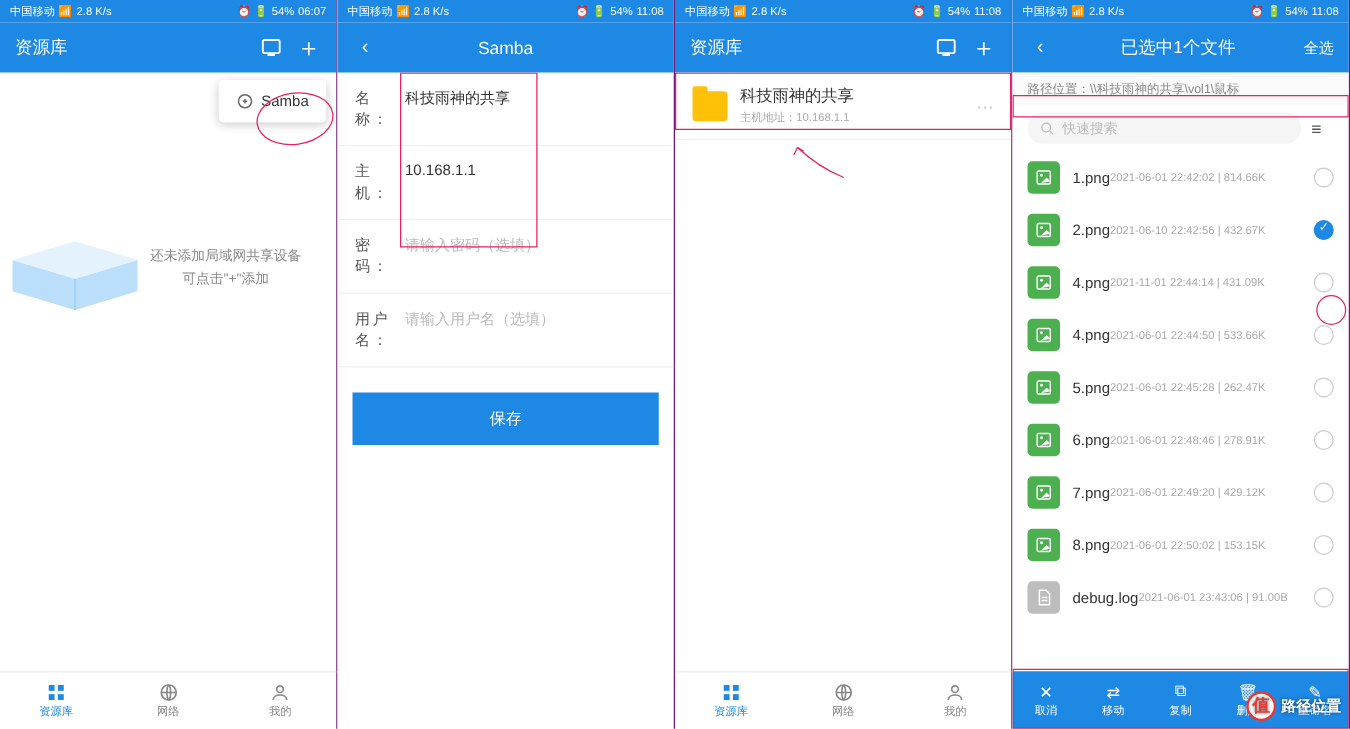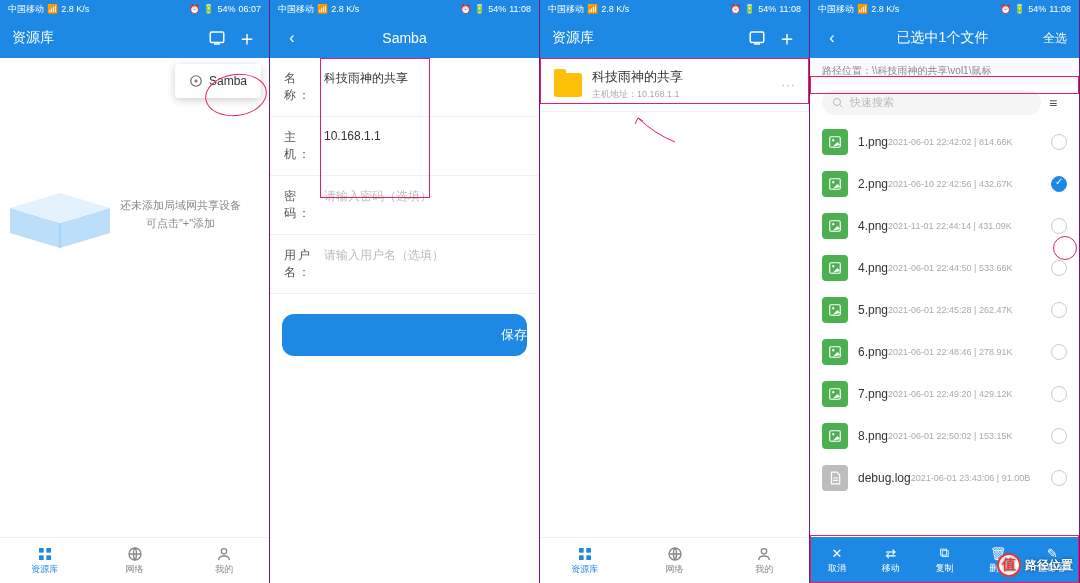--- a/index.html
+++ b/index.html
@@ -24,21 +24,21 @@
   .tabbar { height: 46px; display: flex; border-top: 1px solid #eee; }
   .tabbar .tab { flex: 1; display: flex; flex-direction: column; align-items: center; justify-content: center; gap: 1px; font-size: 9px; color: #888; }
   .tabbar .tab.active { color: #1e88e5; }
   .tabbar .tab-icon { width: 16px; height: 16px; }
 
   
   .form-row { display: flex; align-items: flex-start; padding: 12px 14px; border-bottom: 1px solid #f0f0f0; font-size: 12px; }
   .form-row .label { width: 40px; color: #555; letter-spacing: 2px; }
   .form-row .value { flex: 1; color: #333; }
   .form-row .value.placeholder { color: #bbb; }
-  .save-btn { margin: 20px 12px; background: #1e88e5; color: #fff; text-align: right; padding: 12px 0; border-radius: 12px; font-size: 13px; }
+  .save-btn { margin: 20px 12px; background: #1e88e5; color: #fff; text-align: center; padding: 12px 0; border-radius: 0; font-size: 13px; }
   .highlight-box2 { position: absolute; left: 50px; top: 0px; width: 110px; height: 140px; border: 1px solid #e91e63; pointer-events: none; }
 
   
   .share-row { display: flex; align-items: center; padding: 10px 14px; border-bottom: 1px solid #f0f0f0; gap: 10px; }
   .folder-icon { width: 28px; height: 24px; background: #ffc107; border-radius: 3px; position: relative; }
   .folder-icon::before { content: ""; position: absolute; top: -4px; left: 0; width: 12px; height: 6px; background: #ffc107; border-radius: 2px 2px 0 0; }
   .share-text { flex: 1; display: flex; flex-direction: column; }
   .share-text .name { font-size: 13px; color: #333; }
   .share-text .sub { font-size: 9px; color: #aaa; margin-top: 2px; }
   .dots { color: #ccc; font-size: 14px; }

